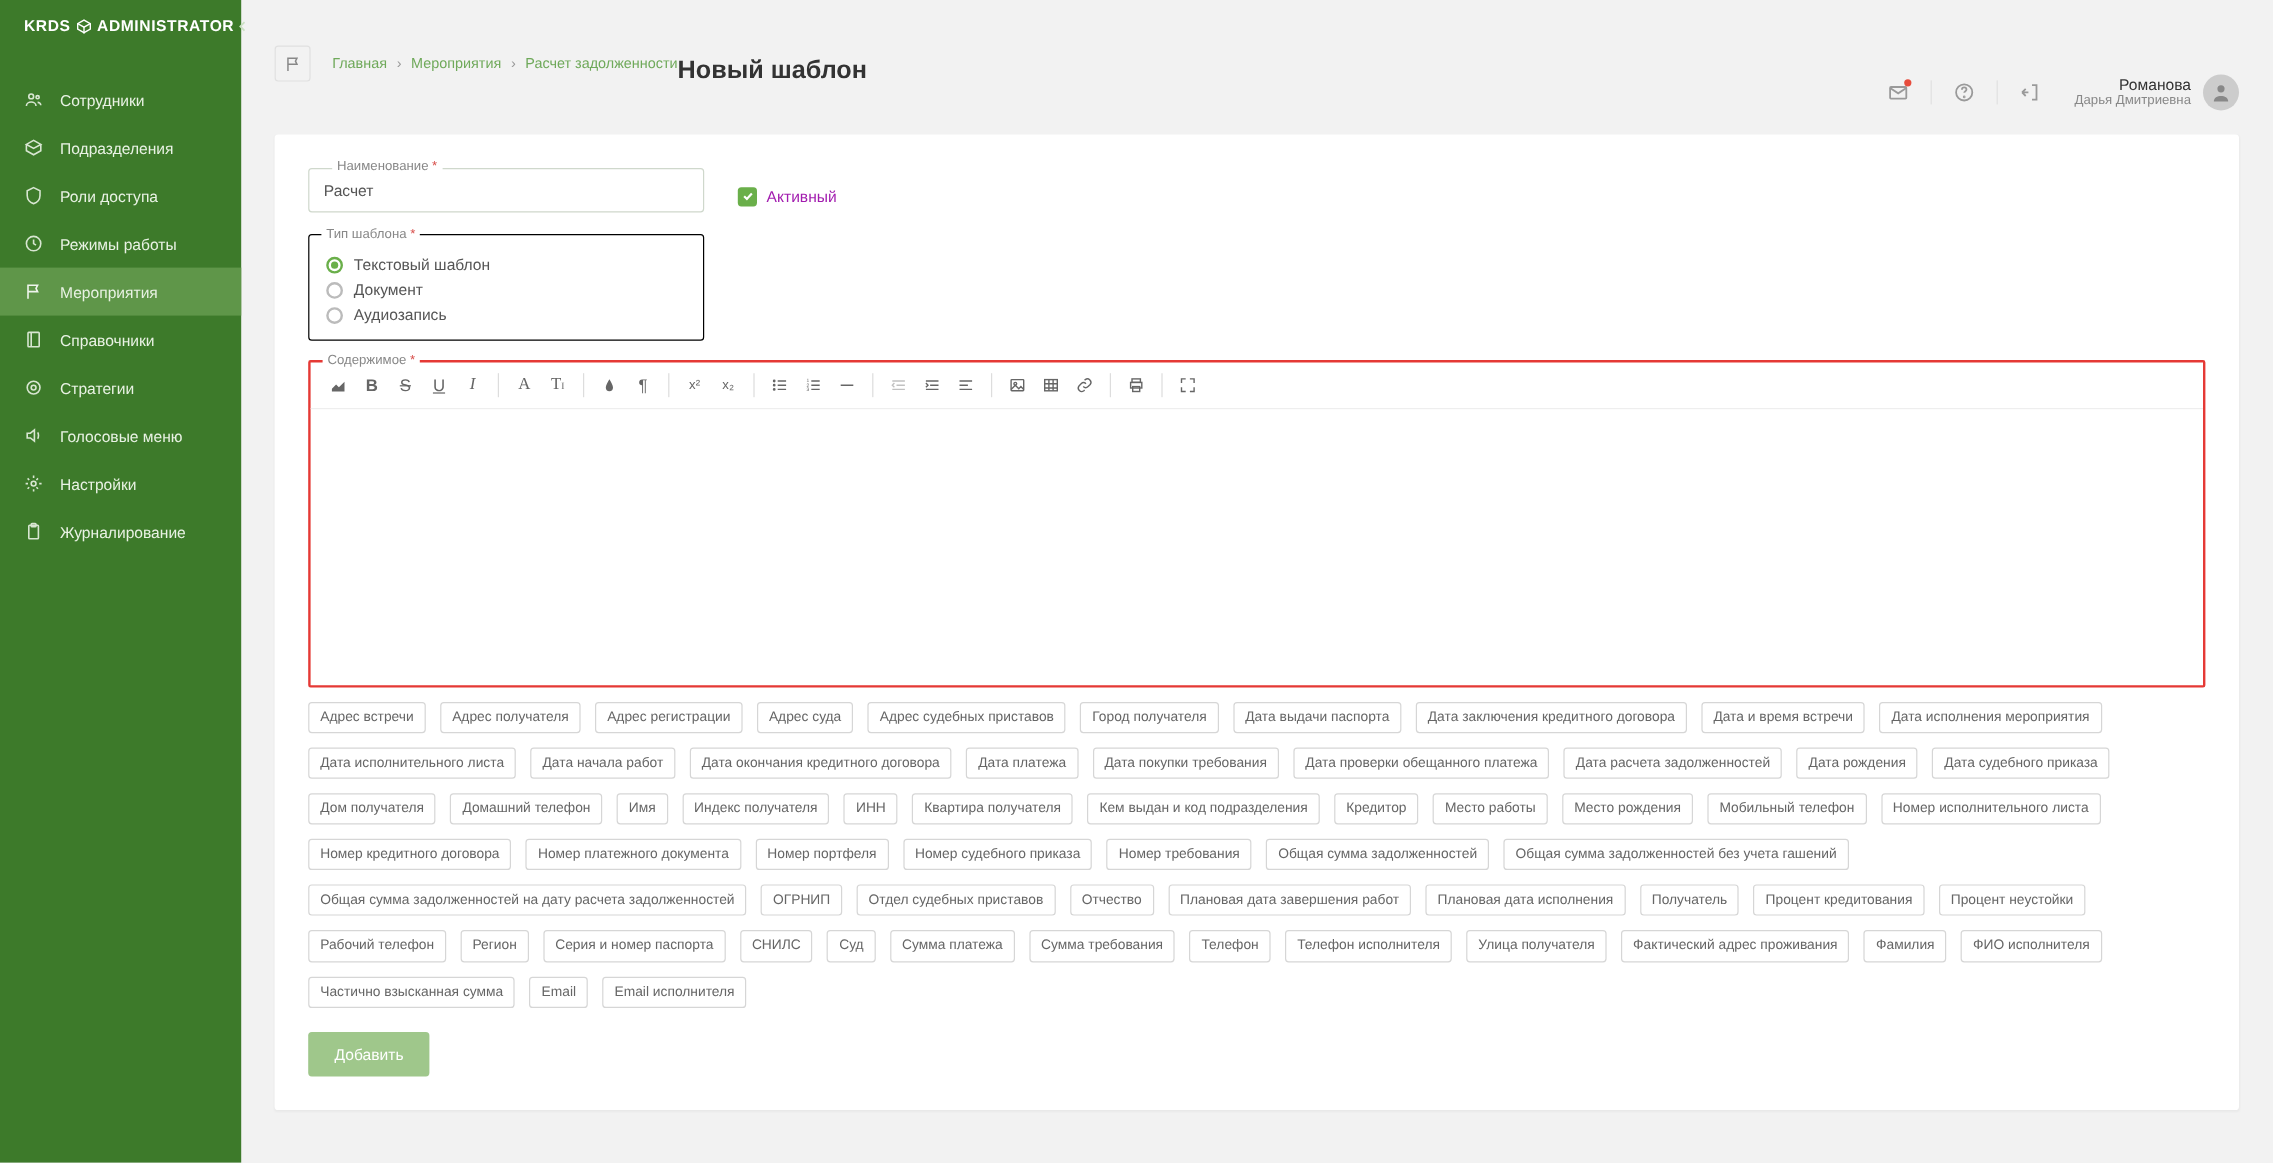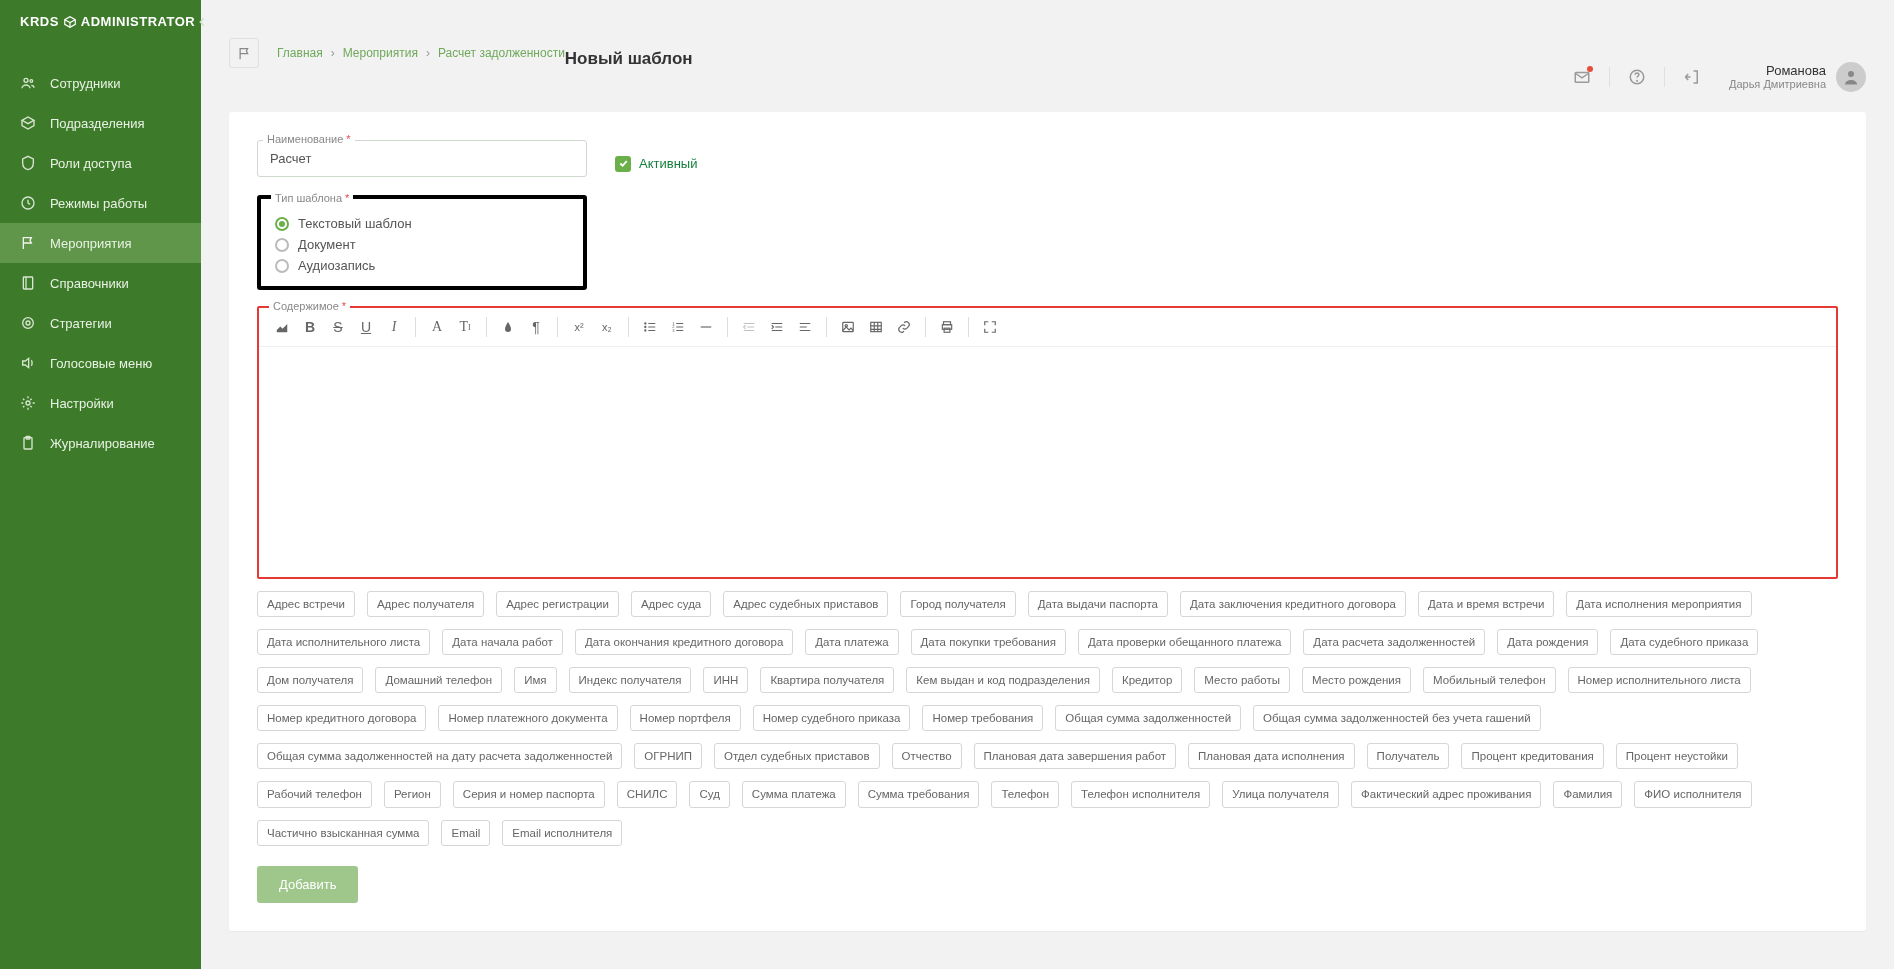--- a/index.html
+++ b/index.html
@@ -16,45 +16,45 @@
   .nav-item.active { background: #5f9649; }
   .nav-icon { width: 16px; height: 16px; display: inline-flex; align-items: center; justify-content: center; opacity: 0.9; }
 
   
   .main { flex: 1; display: flex; flex-direction: column; overflow: auto; }
   .topbar { display: flex; align-items: center; padding: 14px 28px 10px 28px; }
   .page-icon { width: 30px; height: 30px; border: 1px solid #e0e0e0; border-radius: 3px; display: flex; align-items: center; justify-content: center; margin-right: 18px; color: #888; }
   .breadcrumb-line { display: flex; flex-direction: row; }
   .breadcrumbs { font-size: 12px; color: #6fa95a; display: flex; gap: 8px; align-items: center; }
   .breadcrumbs .sep { color: #999; }
-  .page-title { font-size: 17px; font-weight: bold; color: #333; margin-top: 12px; }
+  .page-title { font-size: 21px; font-weight: bold; color: #333; margin-top: 12px; }
   .topbar-spacer { flex: 1; }
   .topbar-actions { display: flex; align-items: center; gap: 18px; color: #9a9a9a; margin-top: 48px; }
   .topbar-actions .divider { width: 1px; height: 20px; background: #e0e0e0; }
   .topbar-icon { cursor: pointer; position: relative; width:18px; height:18px; display:inline-flex; align-items:center; justify-content:center; }
   .badge-dot { position:absolute; top:-2px; right:-2px; width:6px; height:6px; background:#e74c3c; border-radius:50%; }
   .user-block { display: flex; align-items: center; gap: 10px; margin-left: 10px; }
   .user-text { text-align: right; line-height: 1.2; }
   .user-surname { font-size: 13px; color: #333; font-weight: 500; }
   .user-name { font-size: 11px; color: #888; }
   .avatar { width: 30px; height: 30px; border-radius: 50%; background: #ccc; display:flex; align-items:center; justify-content:center; color:#777; }
 
   .content { padding: 10px 28px 60px 28px; }
   .card { background: #fff; border-radius: 3px; padding: 28px; box-shadow: 0 1px 2px rgba(0,0,0,0.04); }
 
   .form-row { display: flex; gap: 28px; margin-bottom: 18px; }
   .field { position: relative; width: 330px; }
-  .field-label { position: absolute; top: -7px; left: 6px; background: #fff; padding: 0 4px; font-size: 11px; color: #888; }
+  .field-label { position: absolute; top: -7px; left: 20px; background: #fff; padding: 0 4px; font-size: 11px; color: #888; }
   .field-label .req { color: #d9534f; margin-left: 3px; }
   .field-input { width: 100%; border: 1px solid #cfd8cc; border-radius: 3px; padding: 10px 12px; font-size: 13px; color: #555; outline: none; }
   .checkbox-block { display: flex; align-items: center; gap: 8px; padding-top: 10px; }
   .checkbox { width: 16px; height: 16px; border-radius: 3px; background: #6aaf4a; display: flex; align-items: center; justify-content: center; color: #fff; font-size: 11px; cursor: pointer; }
-  .checkbox-label { font-size: 13px; color: #15803d; }
-
-  .radio-group { border: 4px solid #000000; border-radius: 3px; padding: 14px 14px 10px 14px; width: 330px; position: relative; }
+  .checkbox-label { font-size: 13px; color: #a21caf; }
+
+  .radio-group { border: 1px solid #000000; border-radius: 3px; padding: 14px 14px 10px 14px; width: 330px; position: relative; }
   .group-label { position: absolute; top: -7px; left: 10px; background: #fff; padding: 0 4px; font-size: 11px; color: #888; }
   .group-label .req { color: #d9534f; margin-left: 3px; }
   .radio-opt { display: flex; align-items: flex-end; gap: 9px; padding: 3px 0; font-size: 13px; color: #555; cursor: pointer; }
   .radio-outer { width: 14px; height: 14px; border: 2px solid #bbb; border-radius: 50%; display: inline-flex; align-items:center; justify-content:center; }
   .radio-opt.checked .radio-outer { border-color: #6aaf4a; }
   .radio-inner { width: 6px; height: 6px; background: #6aaf4a; border-radius: 50%; display:none; }
   .radio-opt.checked .radio-inner { display:block; }
 
   .editor-wrap { position: relative; border: 2px solid #e53935; border-radius: 2px; margin-top: 16px; }
   .editor-label { position: absolute; top: -8px; left: 10px; background: #fff; padding: 0 4px; font-size: 11px; color: #888; z-index: 2; }

